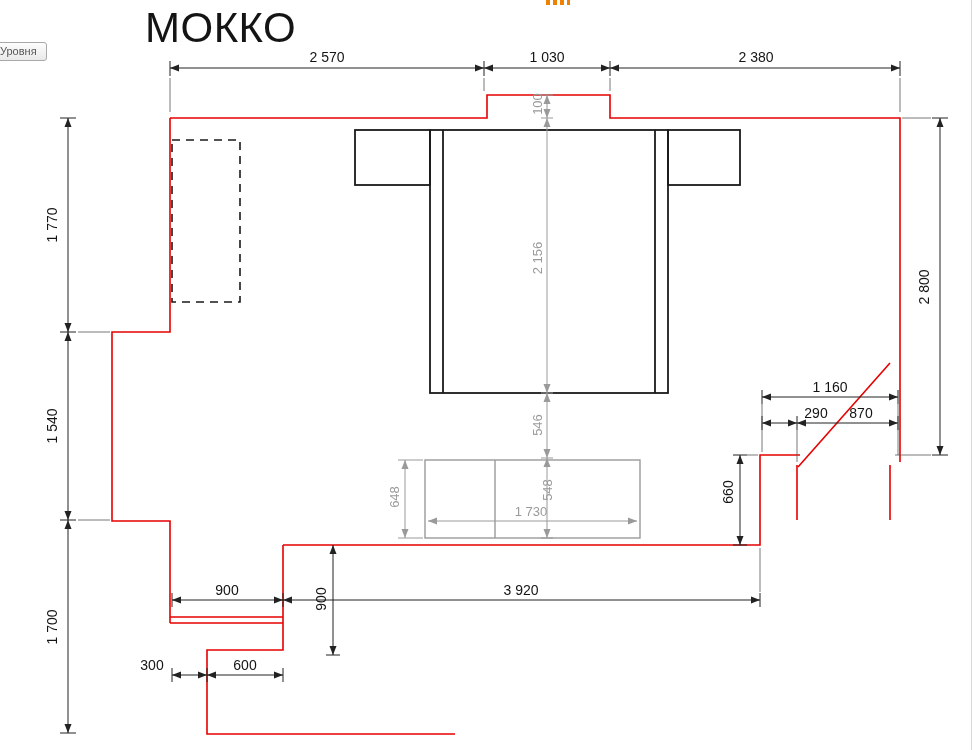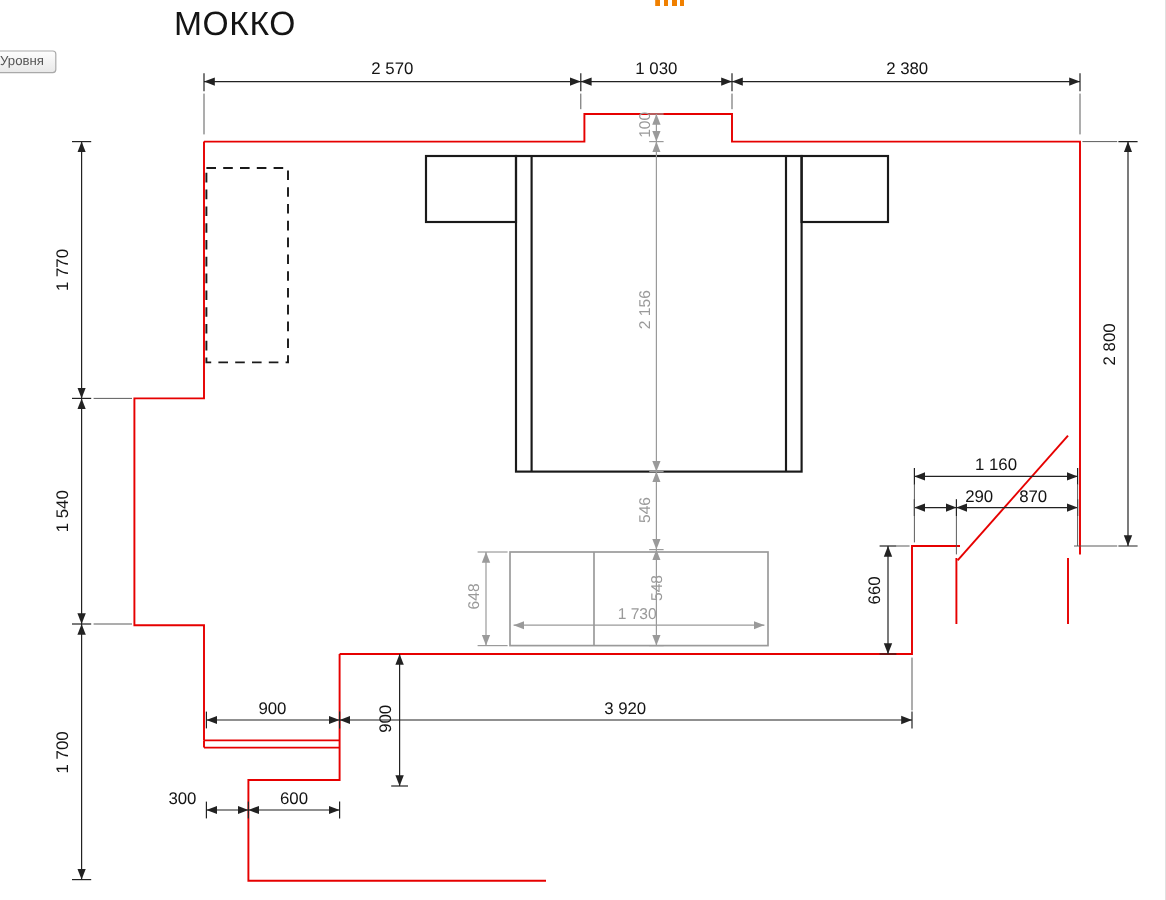--- a/index.html
+++ b/index.html
@@ -1,18 +1,18 @@
 <!DOCTYPE html>
 <html style="--wall: #e60000; --accent: #f08000;"><head>
 <meta charset="utf-8">
 <style>
   *{margin:0;padding:0;box-sizing:border-box}
   html,body{width:972px;height:750px;background:#fff;overflow:hidden}
   body{position:relative;font-family:"Liberation Sans",sans-serif;border-right:1px solid #d9d9d9}
-  .title{position:absolute;left:145px;top:4px;font-size:28px;color:#141414;letter-spacing:.5px}
+  .title{position:absolute;left:145px;top:4px;font-size:42px;color:#141414;letter-spacing:.5px}
   .lvl-btn{position:absolute;left:-10px;top:42px;padding:2px 9px 3px;font-size:11px;color:#555;
            background:linear-gradient(#fdfdfd,#e9e9e9);border:1px solid #a9a9a9;border-radius:3px;
            font-family:"Liberation Sans",sans-serif;cursor:pointer}
   .orange-mark{position:absolute;left:546px;top:0;width:24px;height:5px;
            background:repeating-linear-gradient(90deg,var(--accent,#f08000) 0 4px,#fff 4px 7px)}
   svg{position:absolute;left:0;top:0}
   .wall{stroke:var(--wall,#e60000);stroke-width:1.6;fill:none}
   .blk{stroke:#1a1a1a;stroke-width:1.8;fill:none}
   .dash{stroke:#1a1a1a;stroke-width:1.6;fill:none;stroke-dasharray:8 6}
   .gry{stroke:#9a9a9a;stroke-width:1.4;fill:none}

